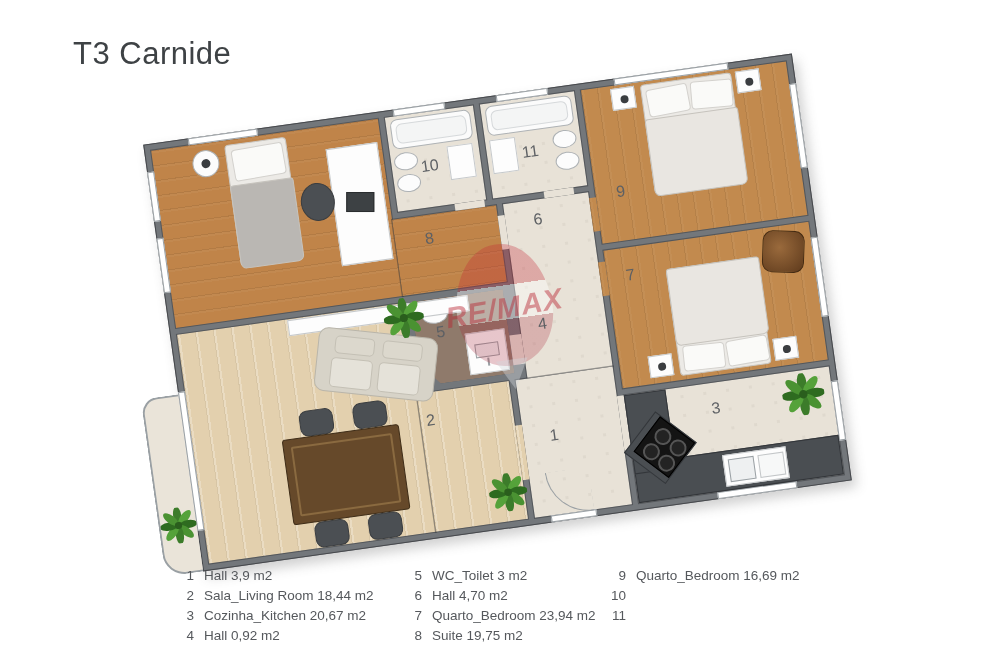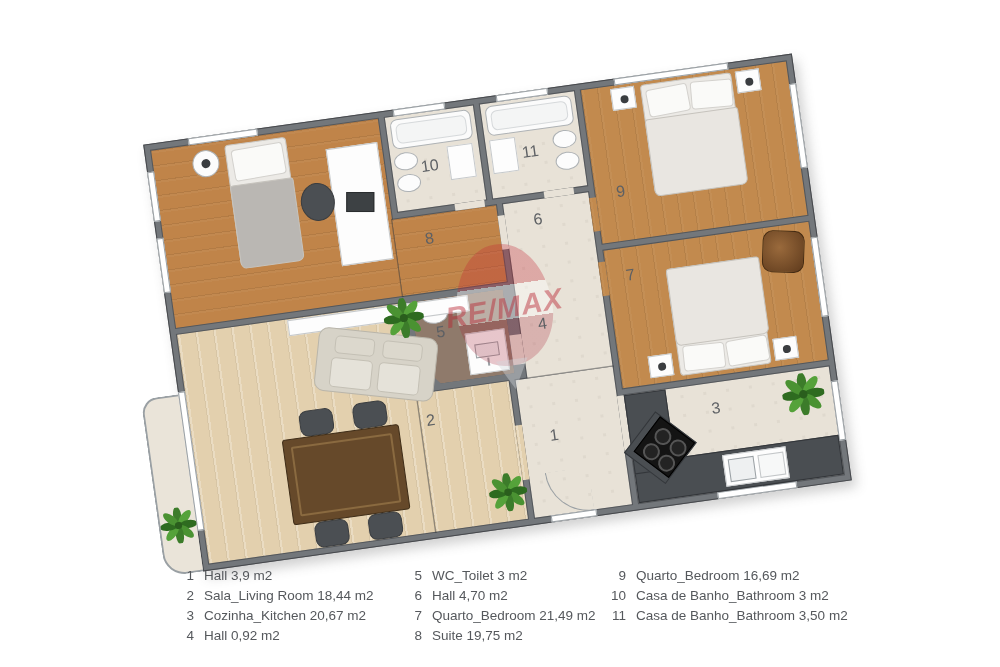--- a/index.html
+++ b/index.html
@@ -69,20 +69,21 @@
   .legend{position:absolute;top:568px;font-size:13.5px;color:#55585c;}
   .legend .row{display:flex;margin-bottom:5px;line-height:15px;}
   .legend .num{width:22px;text-align:right;margin-right:10px;flex:none;}
   .lg1{left:172px;} .lg2{left:400px;} .lg3{left:604px;}
 </style>
 </head>
 <body>
 
 <div class="stage">
 
+  <div class="title">T3 Carnide</div>
 
   <div class="plan">
     <div class="walls"></div>
 
     <div class="balcony"></div>
 
     <div class="floor wood-warm" style="left:7px;top:7px;width:229px;height:179px;"></div>
     <div class="floor wood-warm" style="left:236px;top:109px;width:105px;height:77px;"></div>
     <div class="floor tile" style="left:243px;top:7px;width:89px;height:95px;"></div>
     <div class="floor tile" style="left:339px;top:7px;width:95px;height:95px;"></div>
@@ -298,35 +299,33 @@
     <div class="row">
         <span class="num">5</span>
         <span>WC_Toilet 3 m2</span>
       </div>
     <div class="row">
         <span class="num">6</span>
         <span>Hall 4,70 m2</span>
       </div>
     <div class="row">
         <span class="num">7</span>
-        <span>Quarto_Bedroom 21,49 m2</span>
+        <span>Quarto_Bedroom 23,94 m2</span>
       </div>
     <div class="row">
         <span class="num">8</span>
         <span>Suite 19,75 m2</span>
       </div>
   </div>
   <div class="legend lg3">
     <div class="row">
         <span class="num">9</span>
         <span>Quarto_Bedroom 16,69 m2</span>
       </div>
     <div class="row">
         <span class="num">10</span>
-        <span>Casa de Banho_Bathroom 3 m2</span>
       </div>
     <div class="row">
         <span class="num">11</span>
-        <span>Casa de Banho_Bathroom 3,50 m2</span>
       </div>
   </div>
 
 </div>
 
 </body></html>

